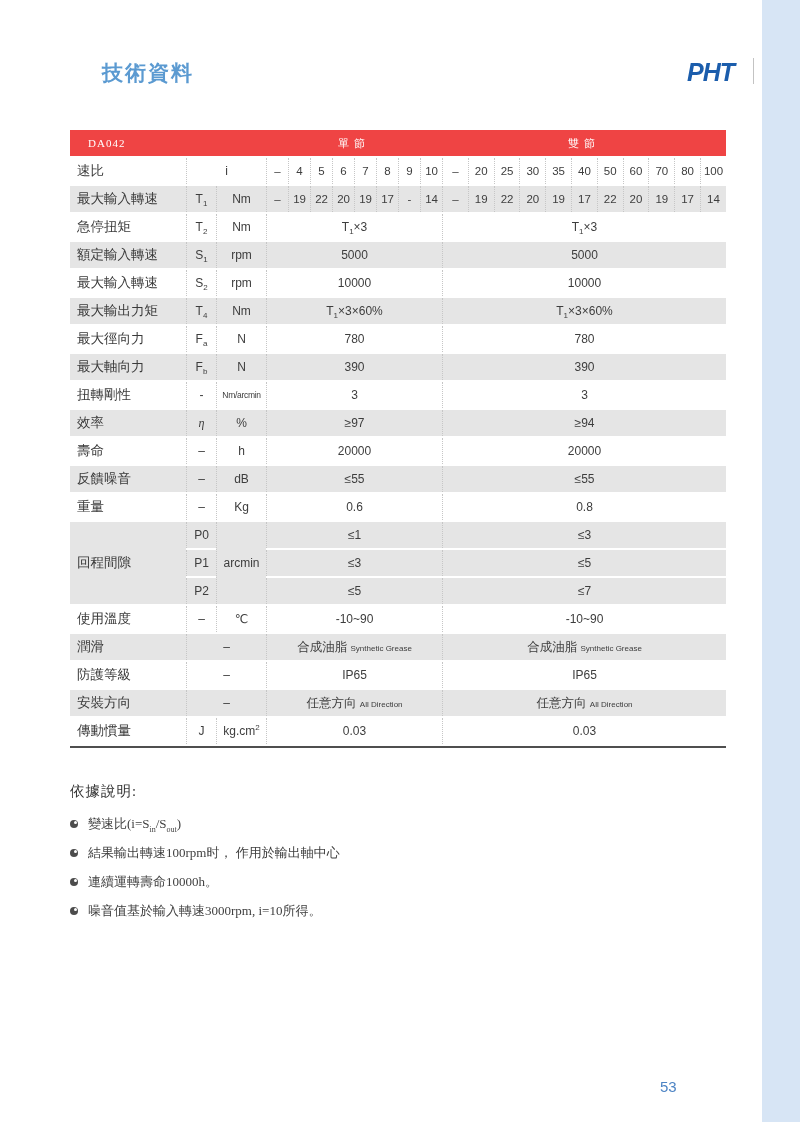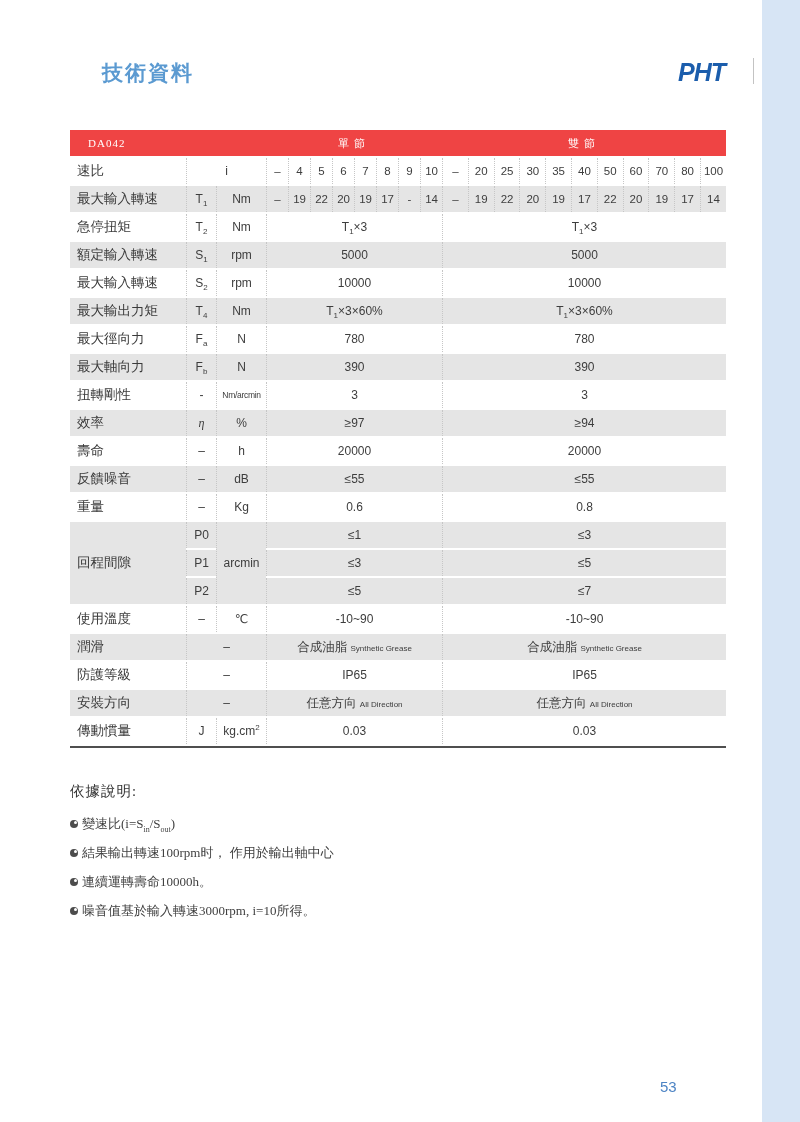--- a/index.html
+++ b/index.html
@@ -3,21 +3,21 @@
 <meta charset="utf-8">
 <style>
   html,body{margin:0;padding:0;background:#fff;}
   .page{position:relative;width:800px;height:1122px;background:#ffffff;overflow:hidden;
         font-family:"Liberation Sans","DejaVu Sans",sans-serif;color:#3d3d3d;}
   .side-strip{position:absolute;top:0;right:0;width:38px;height:1122px;background:#d7e5f5;}
 
   
   .hdr{position:absolute;left:74px;top:58px;width:652px;display:flex;justify-content:space-between;align-items:center;margin-left:28px;}
   .hdr h1{margin:0;font-size:21px;font-weight:600;color:#5b9ad1;letter-spacing:2px;}
-  .brand{display:flex;align-items:flex-start;gap:28px;}
+  .brand{display:flex;align-items:flex-start;gap:19px;}
   .brand .logo{font-style:italic;font-weight:900;font-size:25px;color:#1b5dac;letter-spacing:-1px;}
   .brand .divider{width:1px;height:26px;background:#c3c3c3;}
   .brand .name{font-weight:bold;font-size:17.5px;color:#3e3e40;letter-spacing:-0.2px;}
 
   
   .content{position:absolute;left:70px;top:128px;width:656px;}
   .table-wrap{border-bottom:2px solid #4f4f4f;}
   table{width:656px;border-collapse:separate;border-spacing:0 2px;table-layout:fixed;}
   td{height:26px;padding:0;vertical-align:middle;text-align:center;font-size:12px;color:#3d3d3d;overflow:hidden;}
   tr.thead td{background:#ef4444;color:#ffffff;font-family:"Liberation Serif","DejaVu Serif",serif;font-size:11px;}
@@ -33,21 +33,21 @@
   td.it{font-style:italic;font-family:"Liberation Serif","DejaVu Serif",serif;}
   sub{font-size:8px;line-height:0;}
   sup{font-size:8px;line-height:0;}
   .cn{font-size:12.5px;}
   .en-small{font-size:8px;color:#3d3d3d;}
 
   
   .notes{margin-top:34px;font-family:"Liberation Serif","DejaVu Serif",serif;}
   .notes-title{font-size:14.5px;color:#333;letter-spacing:1px;}
   .notes ul{list-style:none;margin:14px 0 0 0;padding:0;}
-  .notes li{display:flex;align-items:center;gap:4px;margin-bottom:11px;font-size:13px;color:#3f3f3f;}
+  .notes li{display:flex;align-items:center;gap:10px;margin-bottom:11px;font-size:13px;color:#3f3f3f;}
   .bullet{flex:0 0 auto;width:8px;height:8px;border-radius:50%;background:#4c4c4c;position:relative;}
   .bullet::after{content:"";position:absolute;width:3px;height:3px;border-radius:50%;background:#fff;top:1px;right:1px;}
 
   .page-number{position:absolute;left:660px;top:1078px;width:40px;text-align:left;font-size:15px;color:#4d84c4;}
 </style>
 </head>
 <body>
 
 <div class="page">
   <div class="side-strip"></div>

